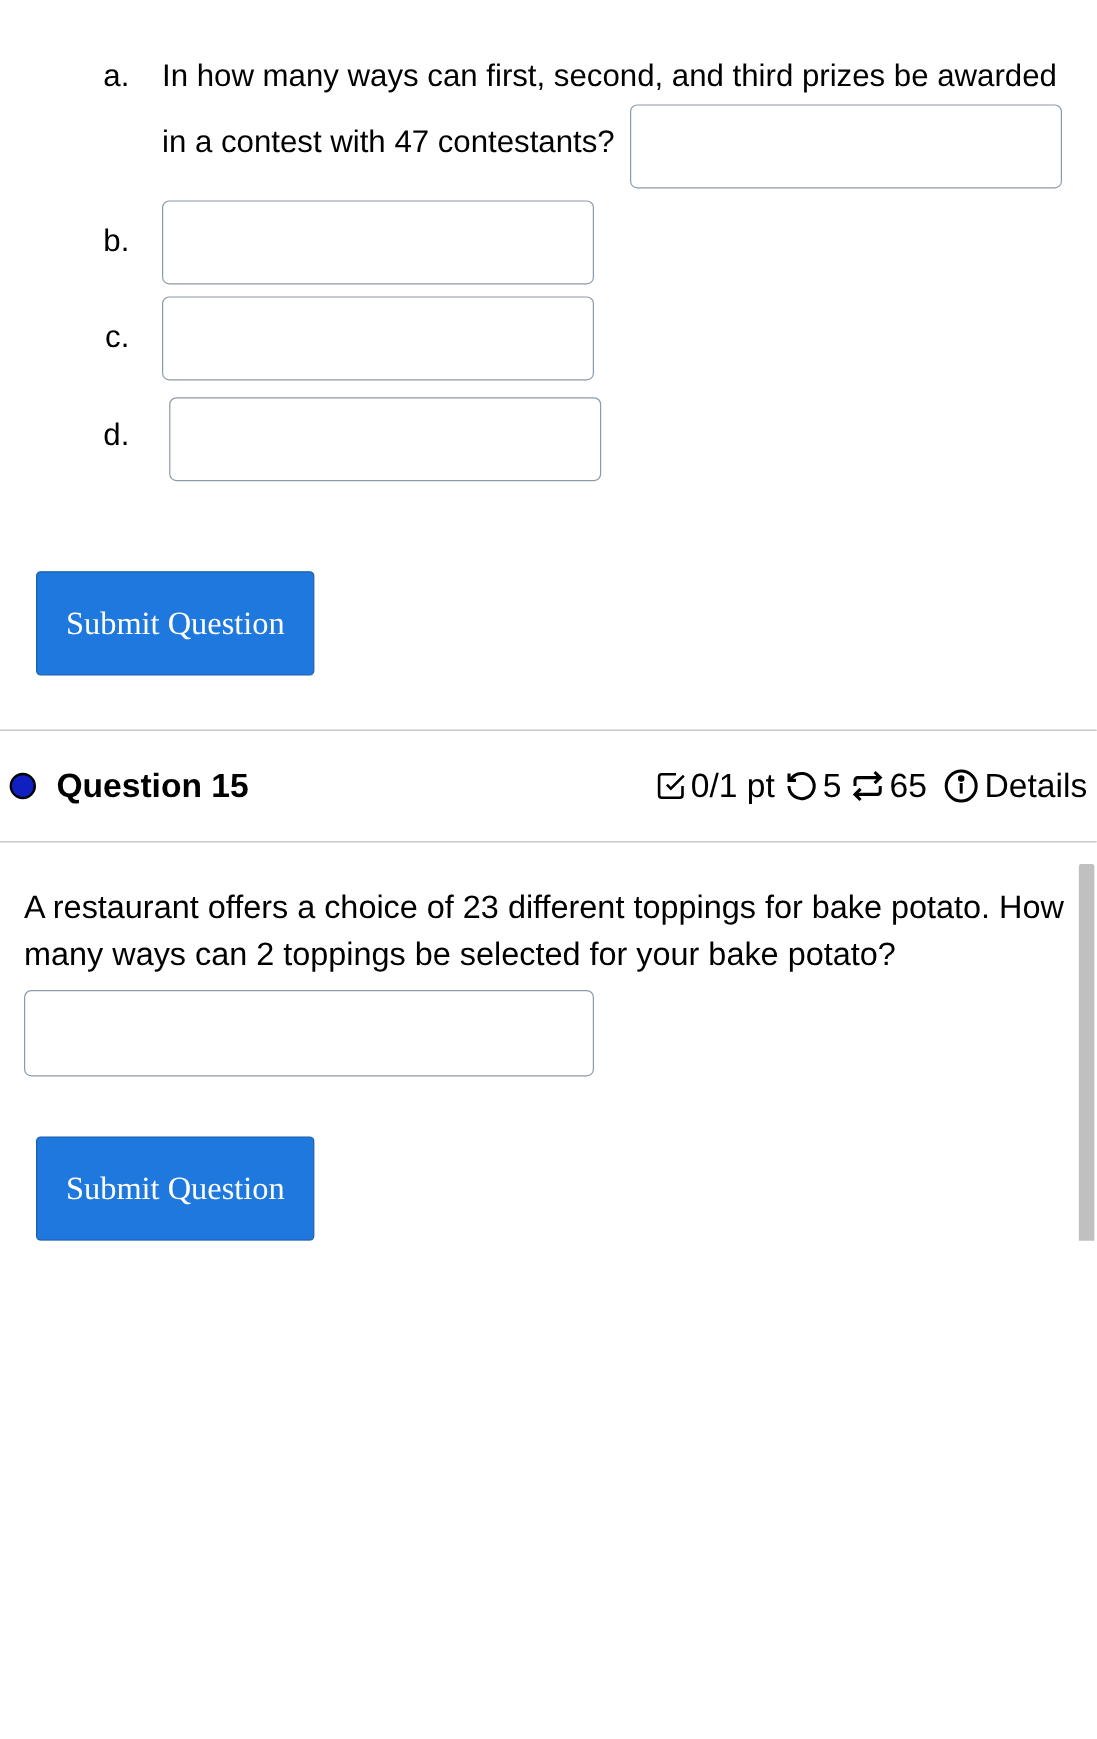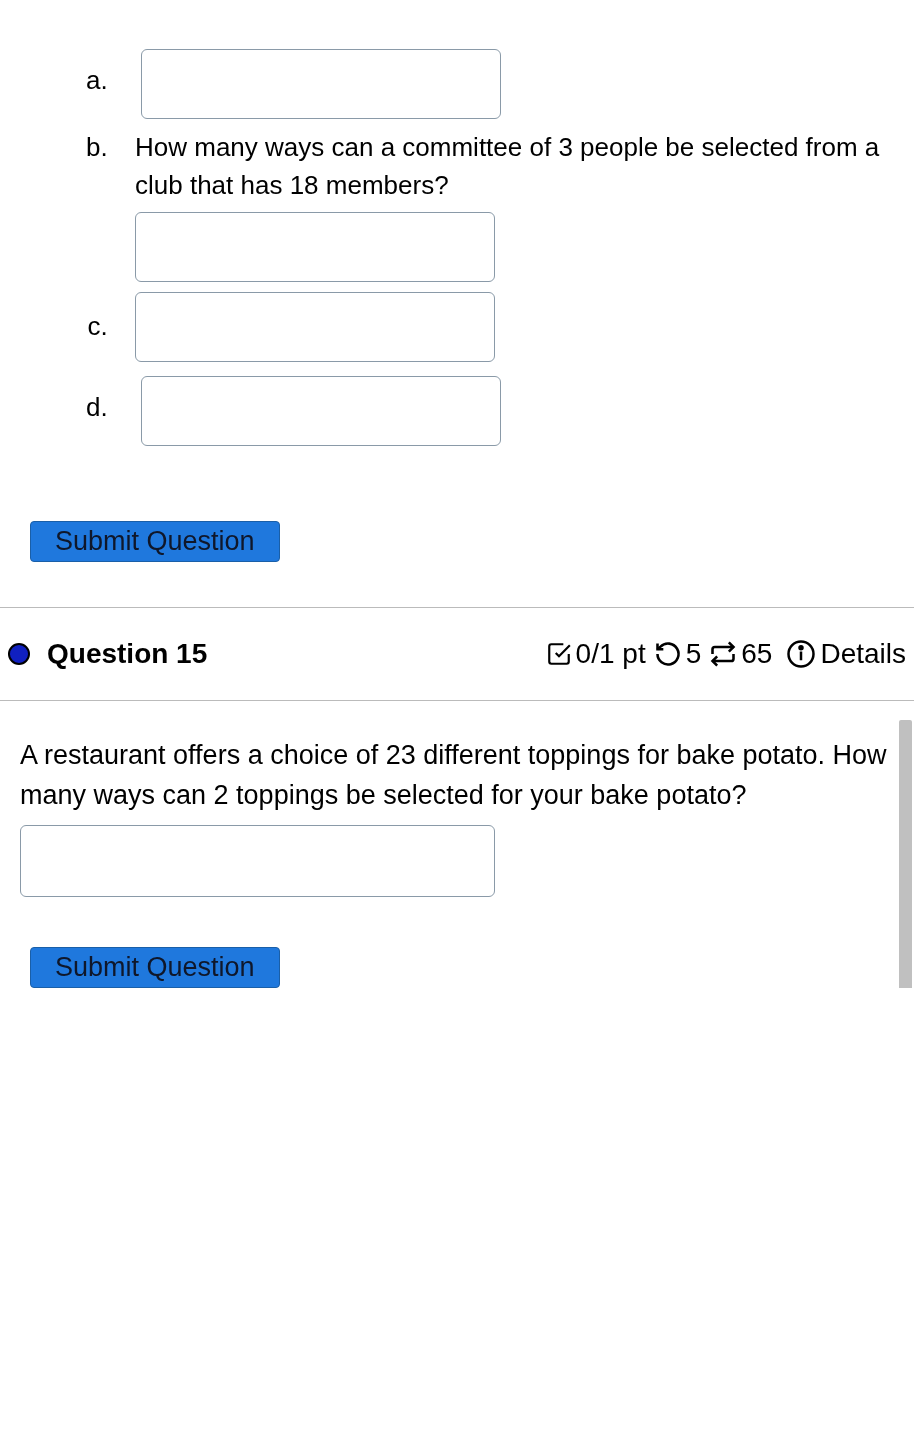--- a/index.html
+++ b/index.html
@@ -45,27 +45,27 @@
     .text-input.inline {
       margin-left: 6px;
     }
     .text-input.block {
       display: block;
       margin-top: 8px;
     }
     .submit-btn {
       display: inline-block;
       background: #1f78dd;
-      color: #0f172a;
+      color: #ffffff;
       border: 1px solid #1a5fa8;
       border-radius: 4px;
       font-size: 27px;
-      padding: 4px 24px;
+      padding: 27px 24px;
       margin: 65px 0 45px 10px;
-      font-family: Liberation Sans, sans-serif;
+      font-family: Liberation Serif, serif;
       cursor: pointer;
     }
     .submit-btn.second {
       margin: 50px 0 0 10px;
     }
     hr.divider {
       border: none;
       border-top: 1px solid #bbb;
     }
     .question-header {
@@ -138,24 +138,24 @@
     }
     .scroll-thumb.t1 { top: 720px; height: 570px; }
     svg.icon { flex-shrink: 0; }
   </style>
 </head>
 <body>
 
 <div class="content-wrap">
   <ol class="question-list">
     <li>
+      <span>In how many ways can first, second, and third prizes be awarded in a contest with 47 contestants?</span>
       <input type="text" class="text-input inline" style="">
     </li>
     <li>
-      <span>How many ways can a committee of 3 people be selected from a club that has 18 members?</span>
       <input type="text" class="text-input block" style="">
     </li>
     <li>
       <input type="text" class="text-input block" style="">
     </li>
     <li>
       <input type="text" class="text-input inline" style="">
     </li>
   </ol>
 

